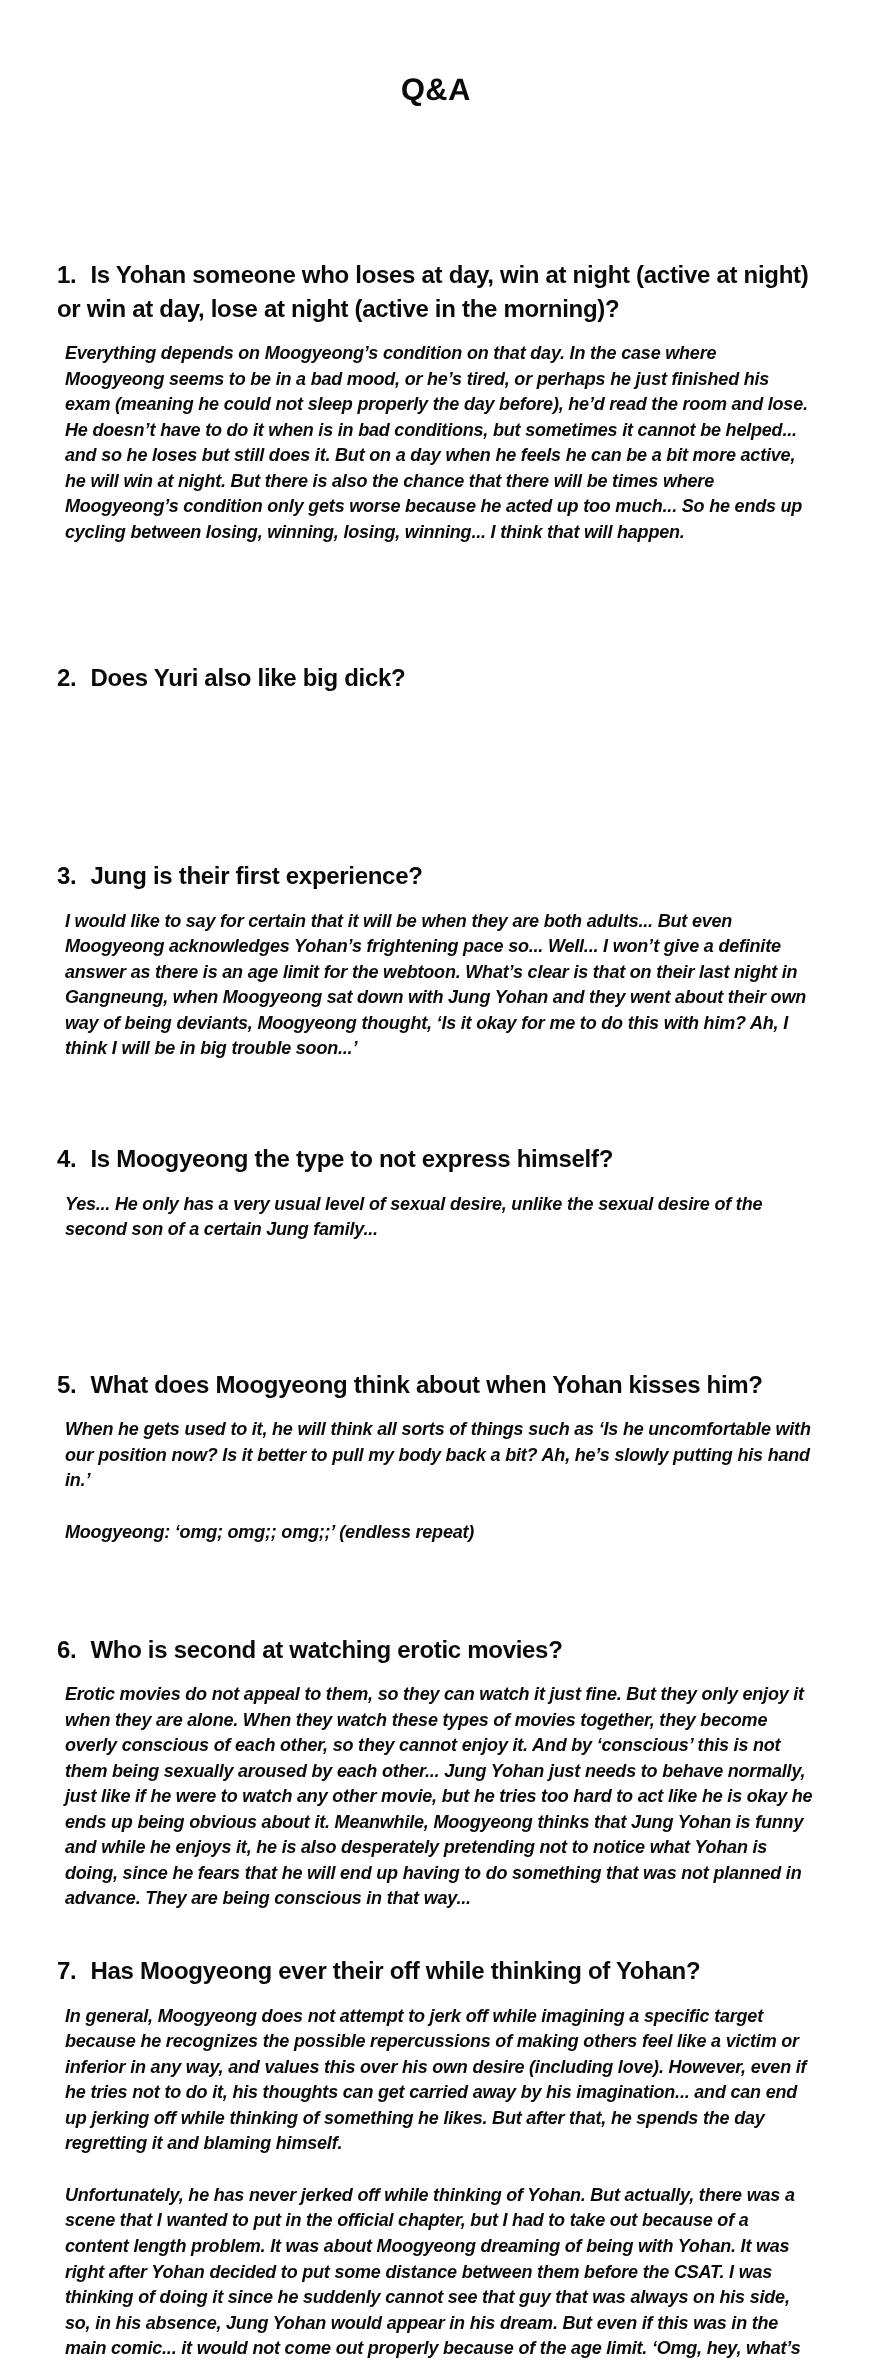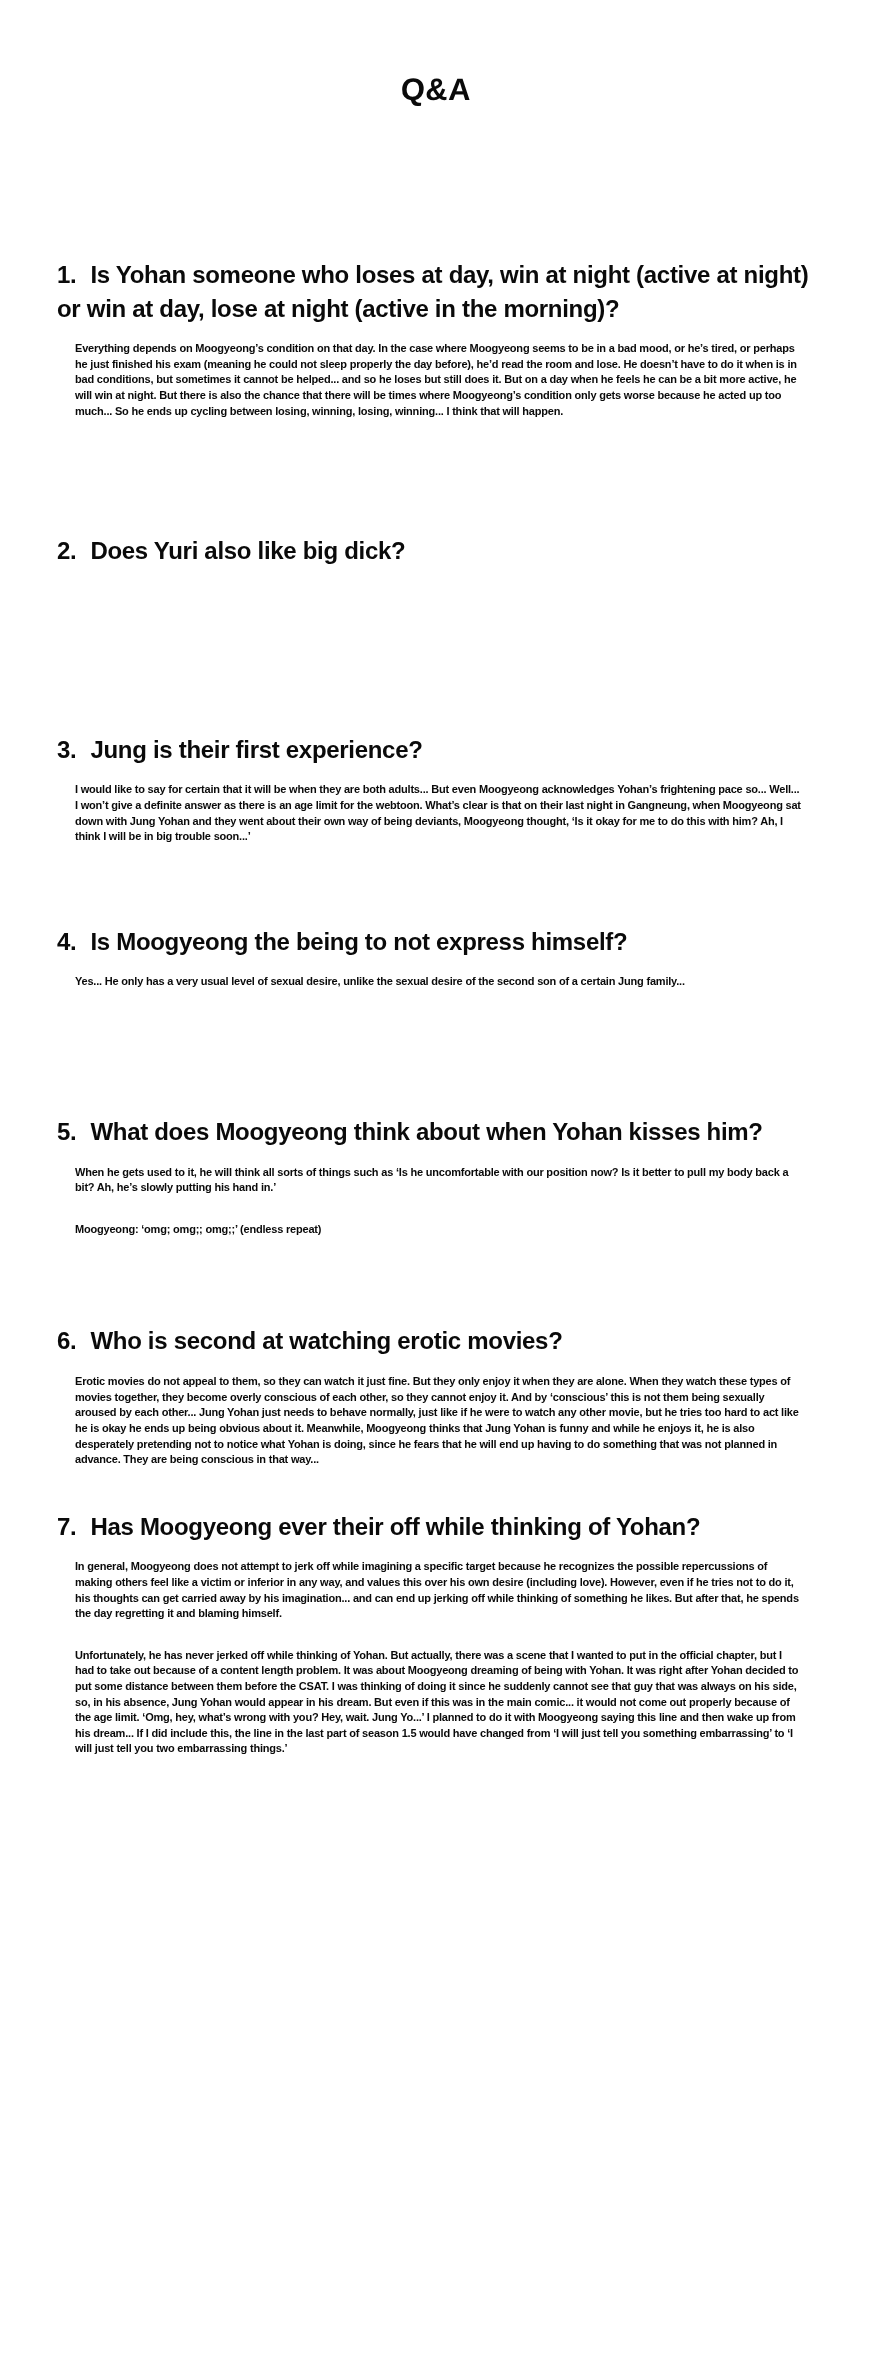--- a/index.html
+++ b/index.html
@@ -35,27 +35,28 @@
     font-size: 24px;
     font-weight: 700;
     line-height: 1.4;
     letter-spacing: -0.3px;
     max-width: 760px;
   }
   .question .q-num {
     margin-right: 14px;
   }
   .answer {
-    margin: 12px;
+    margin: 2px;
     padding-left: 6px;
-    font-size: 11px;
+    font-size: 18px;
     font-weight: 700;
     line-height: 1.42;
     letter-spacing: -0.2px;
     max-width: 756px;
+    font-style: italic;
   }
   .answer + .answer {
     margin-top: 26px;
   }
   
   .qa-item:nth-of-type(1) { margin-bottom: 115px; }
   .qa-item:nth-of-type(2) { margin-bottom: 165px; }
   .qa-item:nth-of-type(3) { margin-bottom: 80px;  }
   .qa-item:nth-of-type(4) { margin-bottom: 125px; }
   .qa-item:nth-of-type(5) { margin-bottom: 87px;  }
@@ -80,21 +81,21 @@
         <p class="answer">Everything depends on Moogyeong’s condition on that day. In the case where Moogyeong seems to be in a bad mood, or he’s tired, or perhaps he just finished his exam (meaning he could not sleep properly the day before), he’d read the room and lose. He doesn’t have to do it when is in bad conditions, but sometimes it cannot be helped... and so he loses but still does it. But on a day when he feels he can be a bit more active, he will win at night. But there is also the chance that there will be times where Moogyeong’s condition only gets worse because he acted up too much... So he ends up cycling between losing, winning, losing, winning... I think that will happen.</p>
       </section>
       <section class="qa-item">
         <h2 class="question"><span class="q-num">2.</span><span>Does Yuri also like big dick?</span></h2>
       </section>
       <section class="qa-item">
         <h2 class="question"><span class="q-num">3.</span><span>Jung is their first experience?</span></h2>
         <p class="answer">I would like to say for certain that it will be when they are both adults... But even Moogyeong acknowledges Yohan’s frightening pace so... Well... I won’t give a definite answer as there is an age limit for the webtoon. What’s clear is that on their last night in Gangneung, when Moogyeong sat down with Jung Yohan and they went about their own way of being deviants, Moogyeong thought, ‘Is it okay for me to do this with him? Ah, I think I will be in big trouble soon...’</p>
       </section>
       <section class="qa-item">
-        <h2 class="question"><span class="q-num">4.</span><span>Is Moogyeong the being to not express himself?</span></h2>
+        <h2 class="question"><span class="q-num">4.</span><span>Is Moogyeong the type to not express himself?</span></h2>
         <p class="answer">Yes... He only has a very usual level of sexual desire, unlike the sexual desire of the second son of a certain Jung family...</p>
       </section>
       <section class="qa-item">
         <h2 class="question"><span class="q-num">5.</span><span>What does Moogyeong think about when Yohan kisses him?</span></h2>
         <p class="answer">When he gets used to it, he will think all sorts of things such as ‘Is he uncomfortable with our position now? Is it better to pull my body back a bit? Ah, he’s slowly putting his hand in.’</p>
         <p class="answer">Moogyeong: ‘omg; omg;; omg;;’ (endless repeat)</p>
       </section>
       <section class="qa-item">
         <h2 class="question"><span class="q-num">6.</span><span>Who is second at watching erotic movies?</span></h2>
         <p class="answer">Erotic movies do not appeal to them, so they can watch it just fine. But they only enjoy it when they are alone. When they watch these types of movies together, they become overly conscious of each other, so they cannot enjoy it. And by ‘conscious’ this is not them being sexually aroused by each other... Jung Yohan just needs to behave normally, just like if he were to watch any other movie, but he tries too hard to act like he is okay he ends up being obvious about it. Meanwhile, Moogyeong thinks that Jung Yohan is funny and while he enjoys it, he is also desperately pretending not to notice what Yohan is doing, since he fears that he will end up having to do something that was not planned in advance. They are being conscious in that way...</p>

